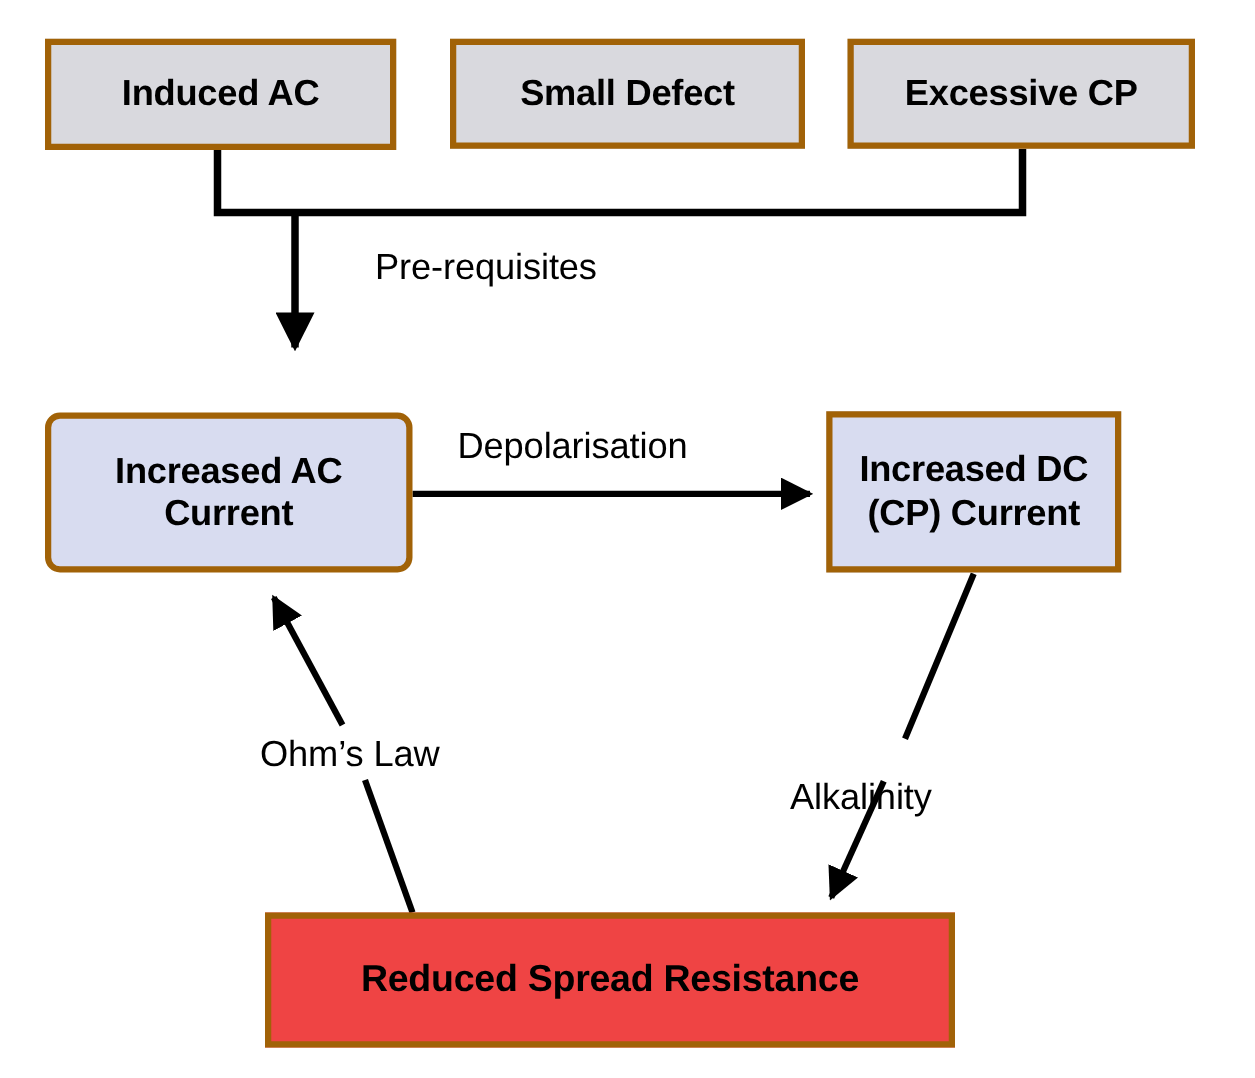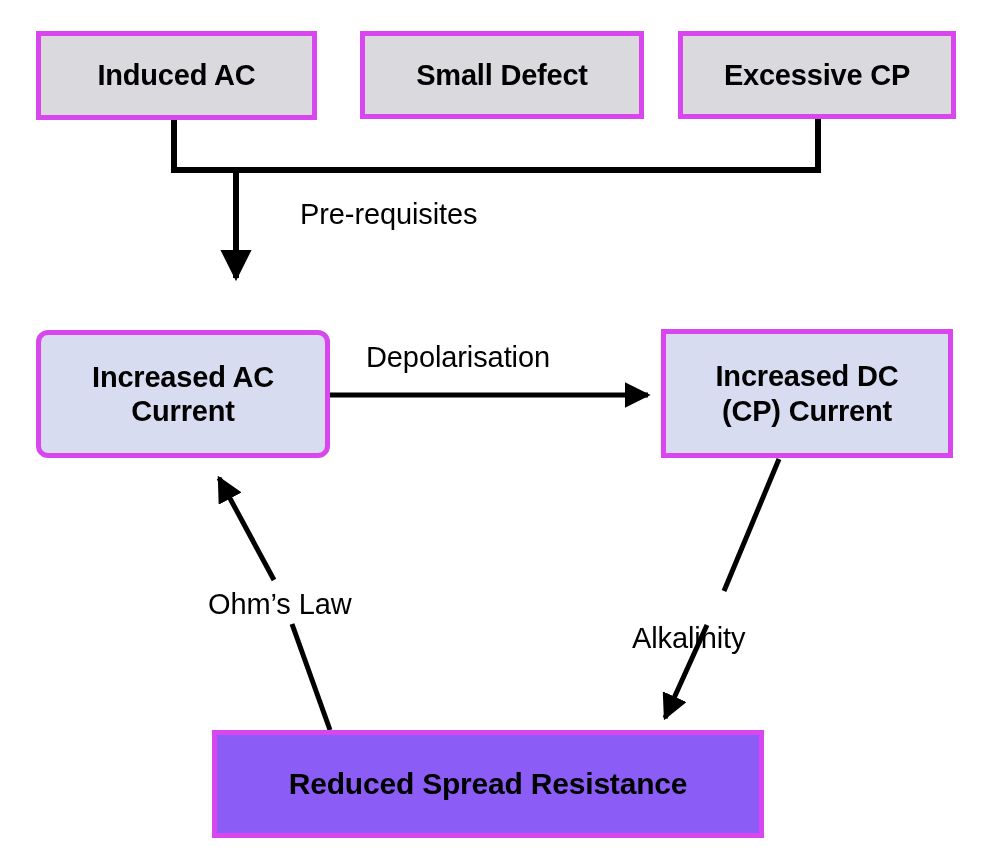--- a/index.html
+++ b/index.html
@@ -22,56 +22,56 @@
     position: absolute;
     left: 0;
     top: 0;
     width: 1004px;
     height: 862px;
     pointer-events: none;
   }
   .node {
     position: absolute;
     box-sizing: border-box;
-    border: 5px solid #d946ef;
+    border: 5px solid #a16207;
     display: flex;
     align-items: center;
     justify-content: center;
     text-align: center;
     font-weight: bold;
     color: #000000;
     line-height: 1.18;
     letter-spacing: -0.2px;
   }
   .node-prereq {
     background: #d9d9de;
     font-size: 29px;
   }
   .node-current {
     background: #d8dcf0;
     font-size: 29px;
   }
   .node-resistance {
-    background: #8b5cf6;
+    background: #ef4444;
     font-size: 30px;
   }
   .edge-label {
     position: absolute;
     color: #000000;
     font-size: 29px;
     font-weight: normal;
     white-space: nowrap;
     letter-spacing: -0.1px;
   }
   
   #node-induced-ac      { left: 36px;  top: 31px;  width: 281px; height: 89px; }
   #node-small-defect    { left: 360px; top: 31px;  width: 284px; height: 88px; }
   #node-excessive-cp    { left: 678px; top: 31px;  width: 278px; height: 88px; }
   #node-increased-ac    { left: 36px;  top: 330px; width: 294px; height: 128px; border-radius: 12px; }
-  #node-increased-dc    { left: 661px; top: 329px; width: 292px; height: 129px; }
+  #node-increased-dc    { left: 661px; top: 329px; width: 236px; height: 129px; }
   #node-reduced-spread  { left: 212px; top: 730px; width: 552px; height: 108px; }
   
   #label-prerequisites  { left: 300px; top: 198px; }
   #label-depolarisation { left: 366px; top: 341px; }
   #label-ohms-law       { left: 180px; top: 588px; margin-left: 28px; }
   #label-alkalinity     { left: 632px; top: 622px; }
 </style>
 </head>
 <body>
 

